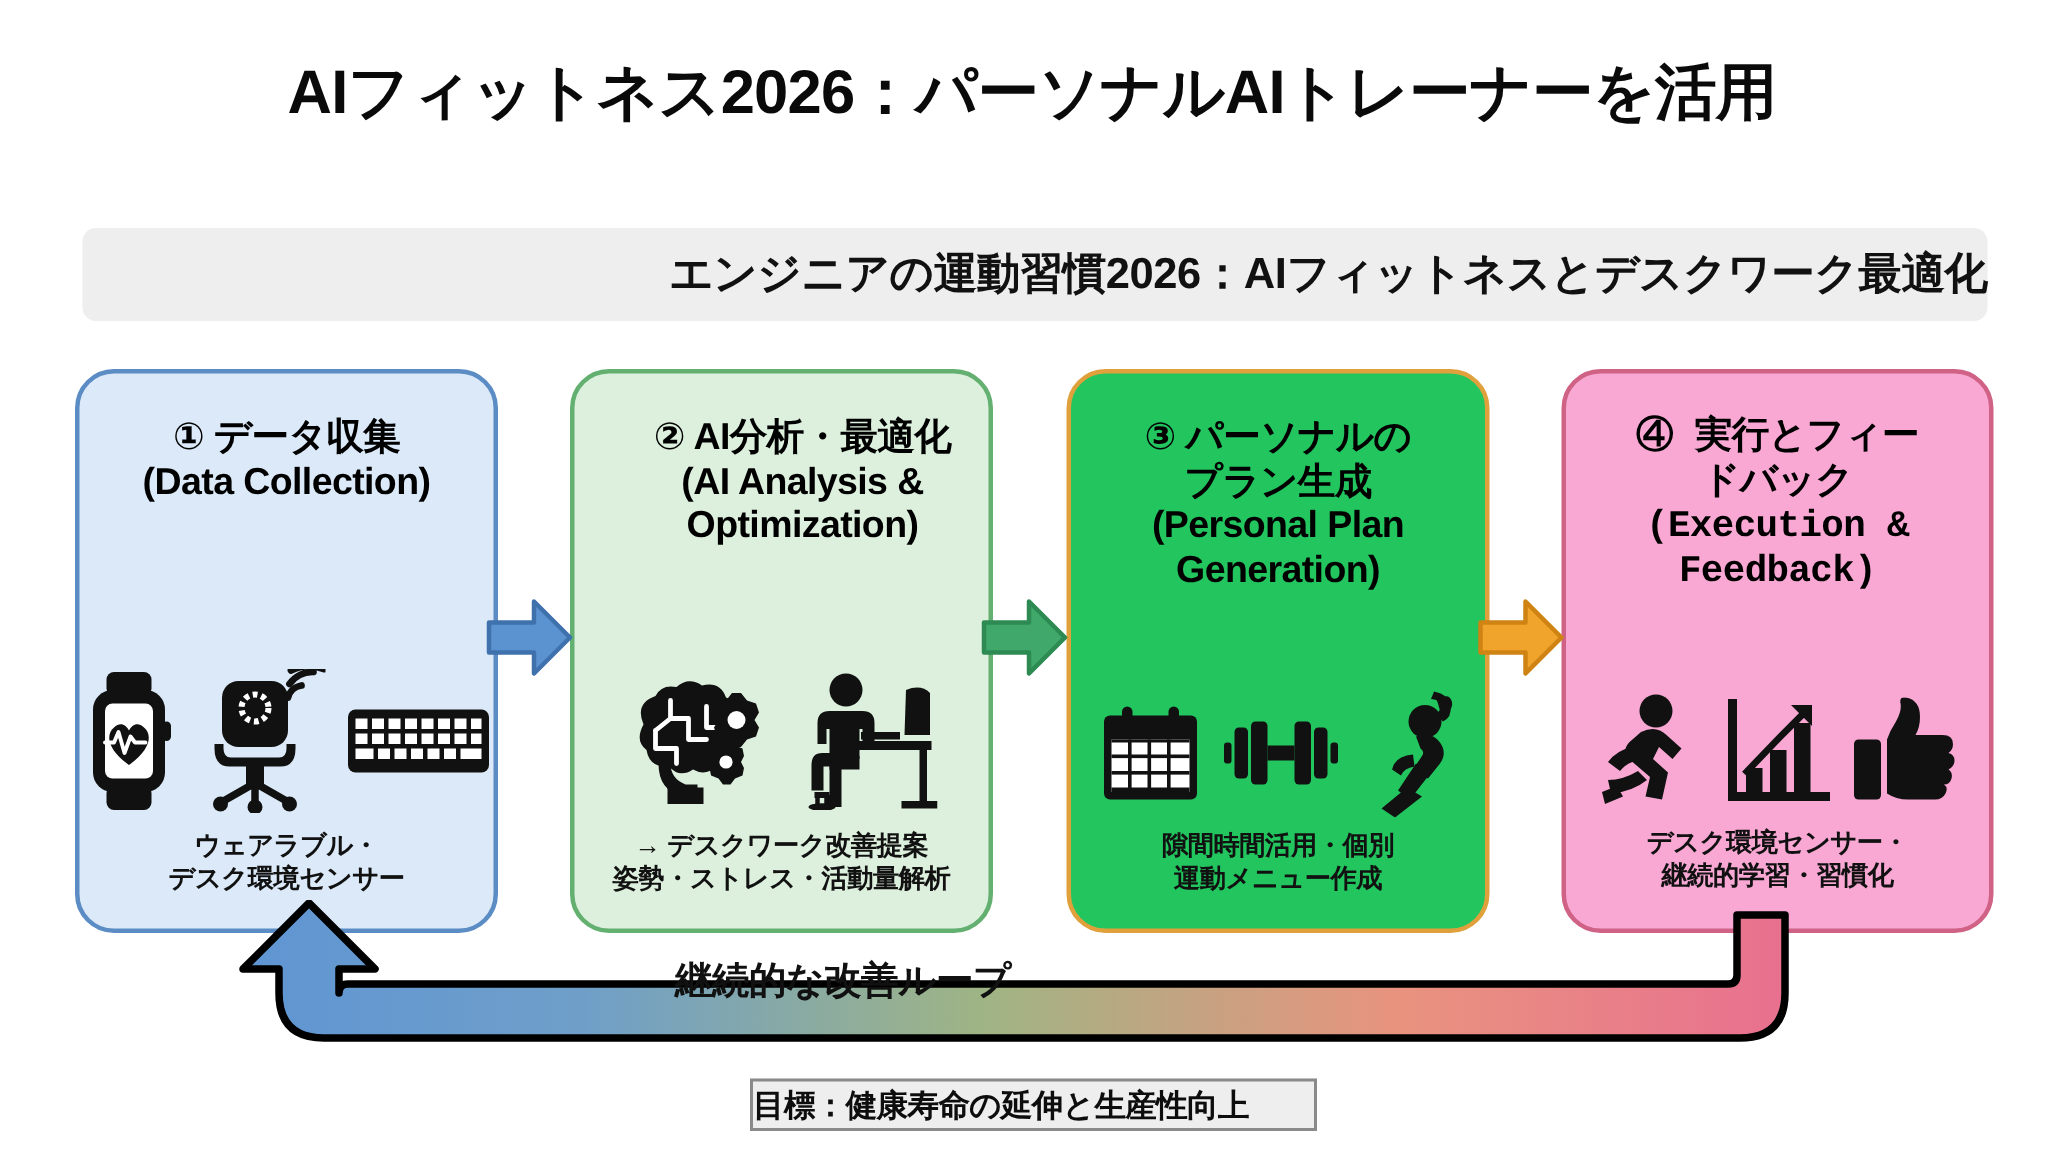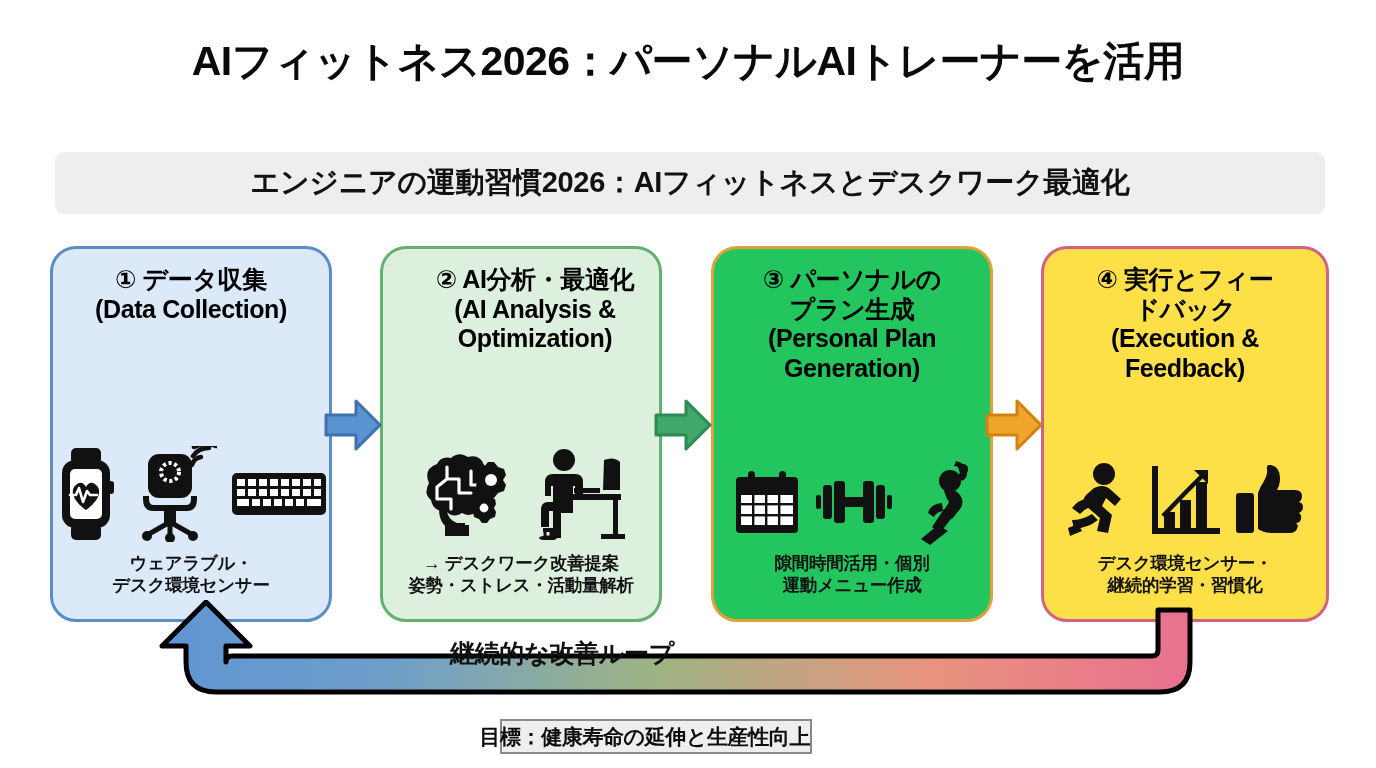--- a/index.html
+++ b/index.html
@@ -34,21 +34,21 @@
   #subtitle-band {
     position: absolute;
     left: 55px;
     top: 152px;
     width: 1270px;
     height: 62px;
     background: #eeeeee;
     border-radius: 9px;
     display: flex;
     align-items: center;
-    justify-content: center;
+    justify-content: flex-end;
   }
   #subtitle-band .subtitle-text {
     font-size: 29px;
     font-weight: bold;
     color: #111111;
     letter-spacing: -0.3px;
     white-space: nowrap;
   }
 
   
@@ -72,21 +72,21 @@
     display: flex;
     flex-direction: column;
     align-items: center;
   }
   .stage-card.c0 { left: 0px; }
   .stage-card.c1 { left: 330px; }
   .stage-card.c2 { left: 661px; }
   .stage-card.c3 { left: 991px; width: 288px; }
 
   .stage-title {
-    margin-top: 16px;
+    margin-top: 28px;
     width: 252px;
     text-align: center;
     font-size: 25px;
     line-height: 1.18;
     font-weight: bold;
     color: #000;
     letter-spacing: -0.4px;
   }
 
   .stage-icons {
@@ -144,28 +144,28 @@
     font-weight: bold;
     color: #111;
     letter-spacing: -0.3px;
   }
 
   
   #goal-box {
     position: absolute;
     left: 500px;
     top: 719px;
-    width: 312px;
+    width: 378px;
     height: 35px;
     box-sizing: border-box;
     background: #eeeeee;
     border: 2px solid #8a8a8a;
     display: flex;
     align-items: center;
-    justify-content: flex-end;
+    justify-content: flex-start;
   }
   #goal-box .goal-text {
     font-size: 21px;
     font-weight: bold;
     color: #0d0d0d;
     letter-spacing: -0.4px;
     white-space: nowrap;
   }
 </style>
 </head>
@@ -353,21 +353,21 @@
           <path d="M30 66 l10 6 -18 14 -9-6 z" fill="#111"></path>
         </svg>
       </span>
     </div>
     <div class="stage-caption">
       <div>隙間時間活用・個別</div>
       <div>運動メニュー作成</div>
     </div>
   </div>
 
-  <div class="stage-card c3" style="background:#fde047; border-color:#cf6285;">
+  <div class="stage-card c3" style="background:#f9a8d4; border-color:#cf6285;font-family:Liberation Mono, monospace;">
     <div class="stage-title">
       <div>
         <span>④</span> 実行とフィー
       </div>
       <div>ドバック</div>
       <div>(Execution &amp; Feedback)</div>
     </div>
     <div class="stage-icons" style="top:196px; gap:12px;">
 
       <span>

